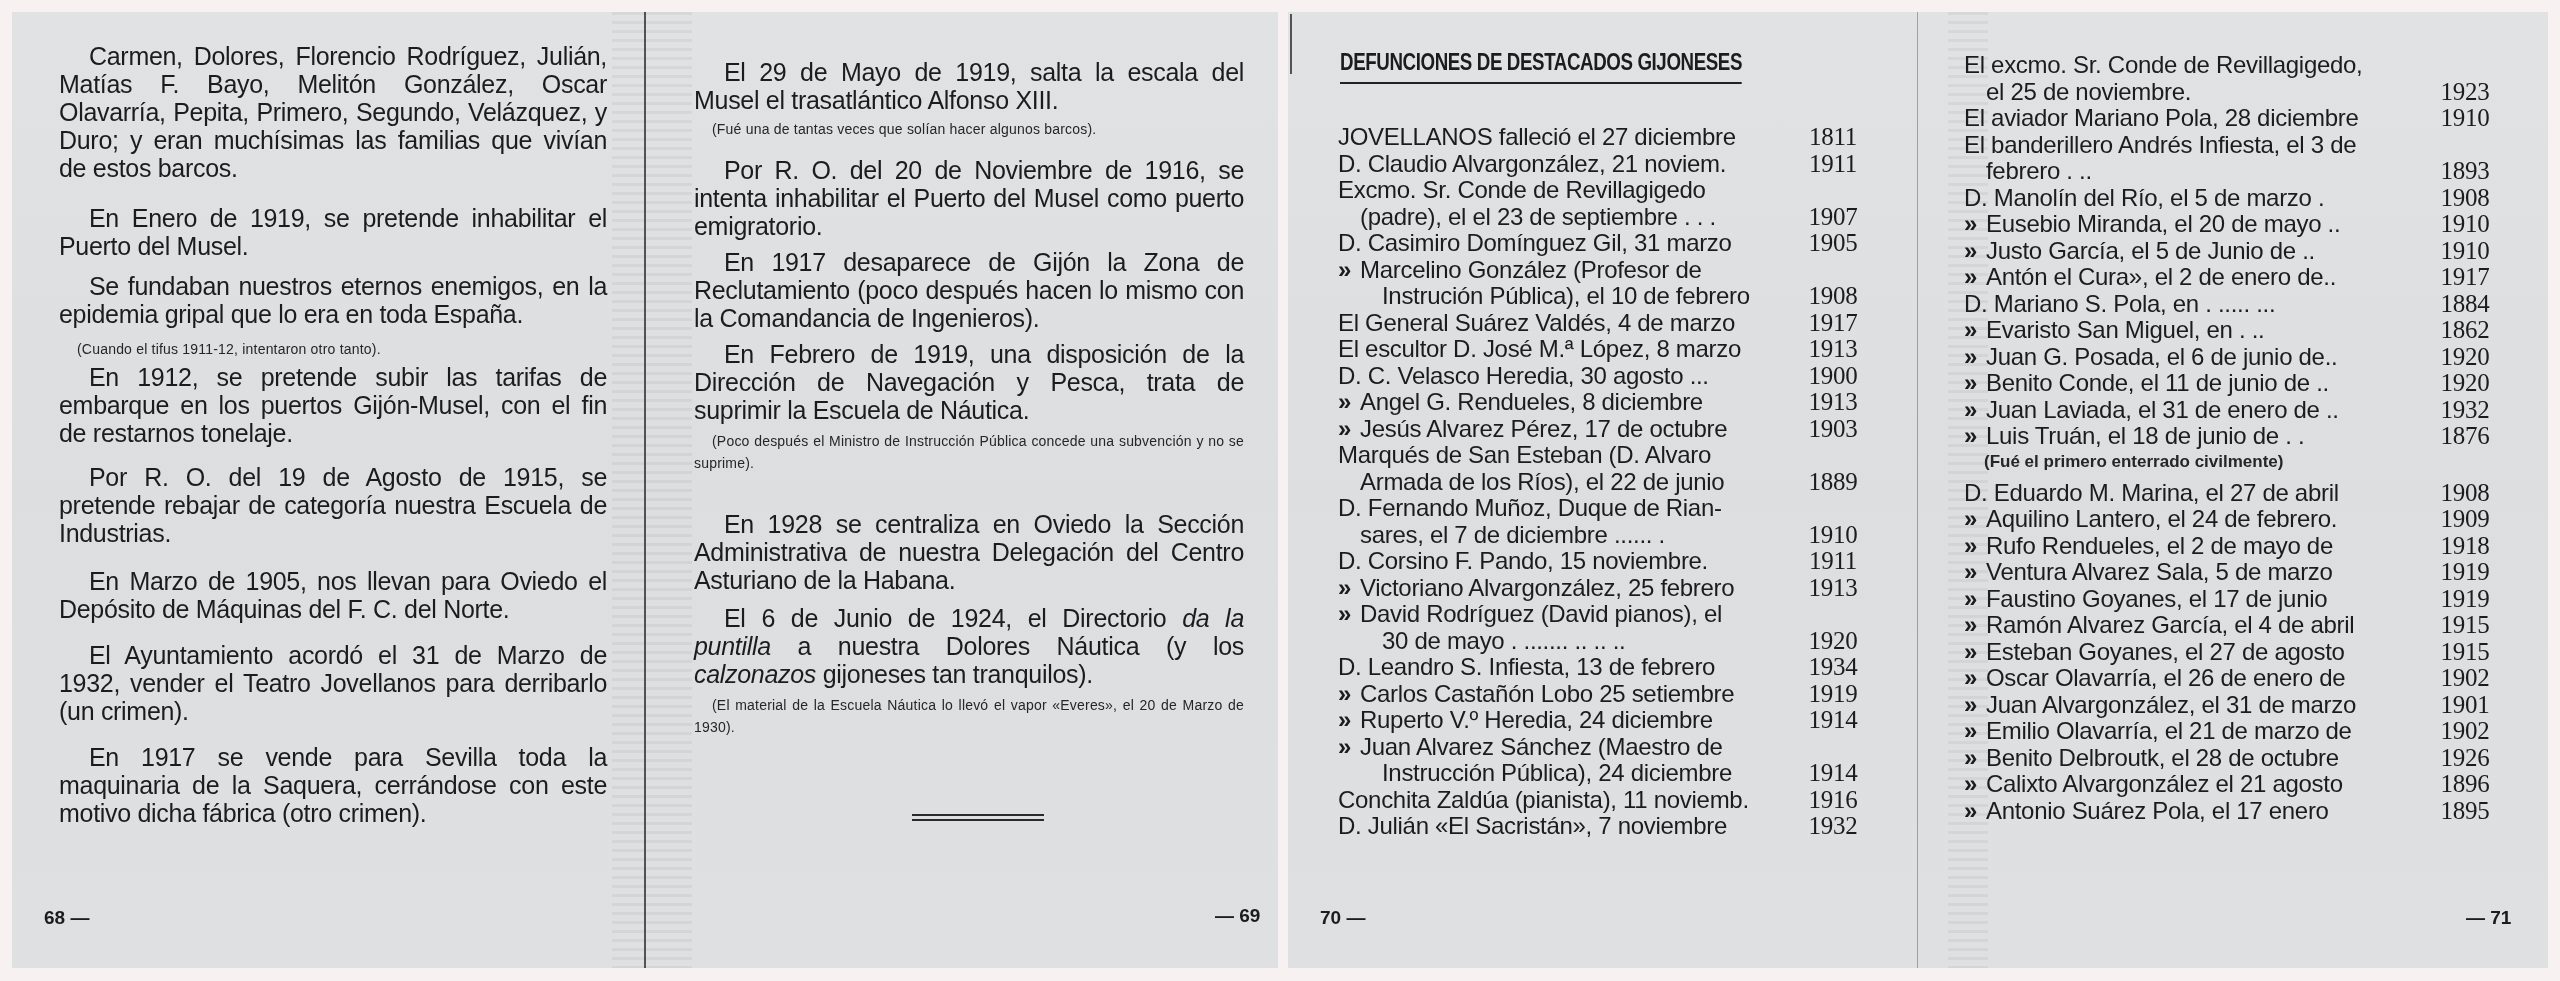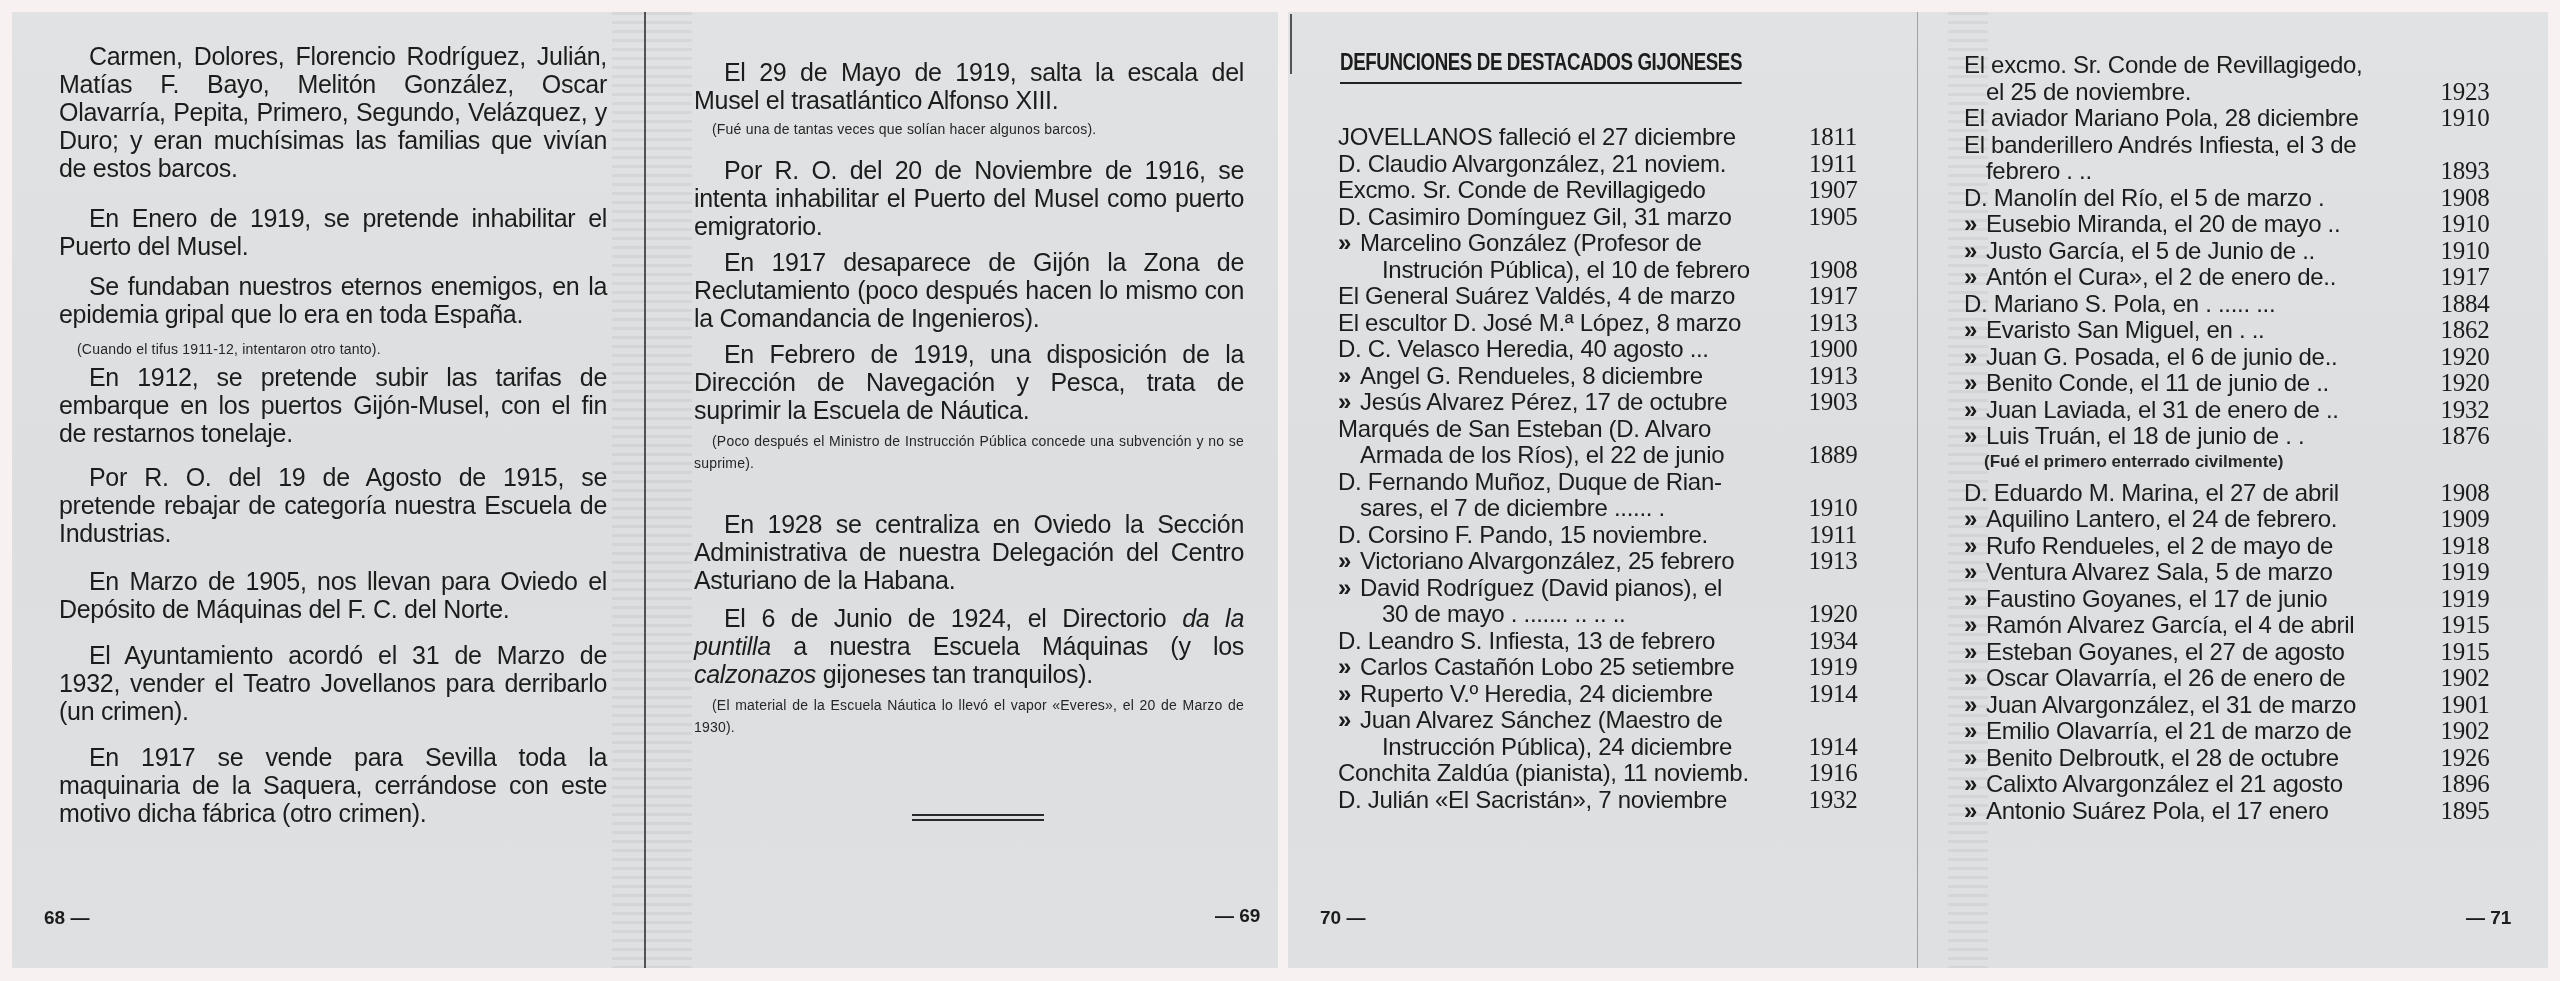--- a/index.html
+++ b/index.html
@@ -87,21 +87,21 @@
 
   <div class="page text" id="p69">
     <div class="col" id="p69-col">
         <p class="para" style="margin-top: 0px;">El 29 de Mayo de 1919, salta la escala del Musel el trasatlántico Alfonso XIII.</p>
         <p class="note" style="margin-top: 4px;">(Fué una de tantas veces que solían hacer algunos barcos).</p>
         <p class="para" style="margin-top: 16px;">Por R. O. del 20 de Noviembre de 1916, se intenta inhabilitar el Puerto del Musel como puerto emigratorio.</p>
         <p class="para" style="margin-top: 8px;">En 1917 desaparece de Gijón la Zona de Reclutamiento (poco después hacen lo mismo con la Comandancia de Ingenieros).</p>
         <p class="para" style="margin-top: 8px;">En Febrero de 1919, una disposición de la Dirección de Navegación y Pesca, trata de suprimir la Escuela de Náutica.</p>
         <p class="note" style="margin-top: 6px;">(Poco después el Ministro de Instrucción Pública concede una subvención y no se suprime).</p>
         <p class="para" style="margin-top: 36px;">En 1928 se centraliza en Oviedo la Sección Administrativa de nuestra Delegación del Centro Asturiano de la Habana.</p>
-        <p class="para" style="margin-top: 10px;"><span>El 6 de Junio de 1924, el Directorio </span><em>da la puntilla</em><span> a nuestra Escuela Máquinas (y los </span><em>calzonazos</em><span> gijoneses tan tranquilos).</span></p>
+        <p class="para" style="margin-top: 10px;"><span>El 6 de Junio de 1924, el Directorio </span><em>da la puntilla</em><span> a nuestra Dolores Náutica (y los </span><em>calzonazos</em><span> gijoneses tan tranquilos).</span></p>
         <p class="note" style="margin-top: 6px;">(El material de la Escuela Náutica lo llevó el vapor «Everes», el 20 de Marzo de 1930).</p>
       </div>
     <div class="rule"></div>
     <div class="pagenum" style="left:568px; top:893px;">— 69</div>
   </div>
 </div>
 
 <div class="scan" id="scan-right">
   <div class="spine faint" style="left:629px;"></div>
   <div class="speckle" style="left:660px;"></div>
@@ -112,41 +112,41 @@
     <div class="entries" id="p70-entries">
         <div class="entry">
           <div class="name"><span>JOVELLANOS falleció el 27 diciembre</span></div>
           <div class="year">1811</div>
         </div>
         <div class="entry">
           <div class="name"><span>D. Claudio Alvargonzález, 21 noviem.</span></div>
           <div class="year">1911</div>
         </div>
         <div class="entry">
-          <div class="name"><span>Excmo. Sr. Conde de Revillagigedo</span></div>
+          <div class="name"><span>Excmo. Sr. Conde de Revillagigedo</span><span class="line2">(padre), el el 23 de septiembre . . .</span></div>
           <div class="year">1907</div>
         </div>
         <div class="entry">
           <div class="name"><span>D. Casimiro Domínguez Gil, 31 marzo</span></div>
           <div class="year">1905</div>
         </div>
         <div class="entry sub">
           <div class="name"><span class="bullet">»</span><span>Marcelino González (Profesor de</span><span class="line2">Instrución Pública), el 10 de febrero</span></div>
           <div class="year">1908</div>
         </div>
         <div class="entry">
           <div class="name"><span>El General Suárez Valdés, 4 de marzo</span></div>
           <div class="year">1917</div>
         </div>
         <div class="entry">
           <div class="name"><span>El escultor D. José M.ª López, 8 marzo</span></div>
           <div class="year">1913</div>
         </div>
         <div class="entry">
-          <div class="name"><span>D. C. Velasco Heredia, 40 agosto ...</span></div>
+          <div class="name"><span>D. C. Velasco Heredia, 30 agosto ...</span></div>
           <div class="year">1900</div>
         </div>
         <div class="entry sub">
           <div class="name"><span class="bullet">»</span><span>Angel G. Rendueles, 8 diciembre</span></div>
           <div class="year">1913</div>
         </div>
         <div class="entry sub">
           <div class="name"><span class="bullet">»</span><span>Jesús Alvarez Pérez, 17 de octubre</span></div>
           <div class="year">1903</div>
         </div>

